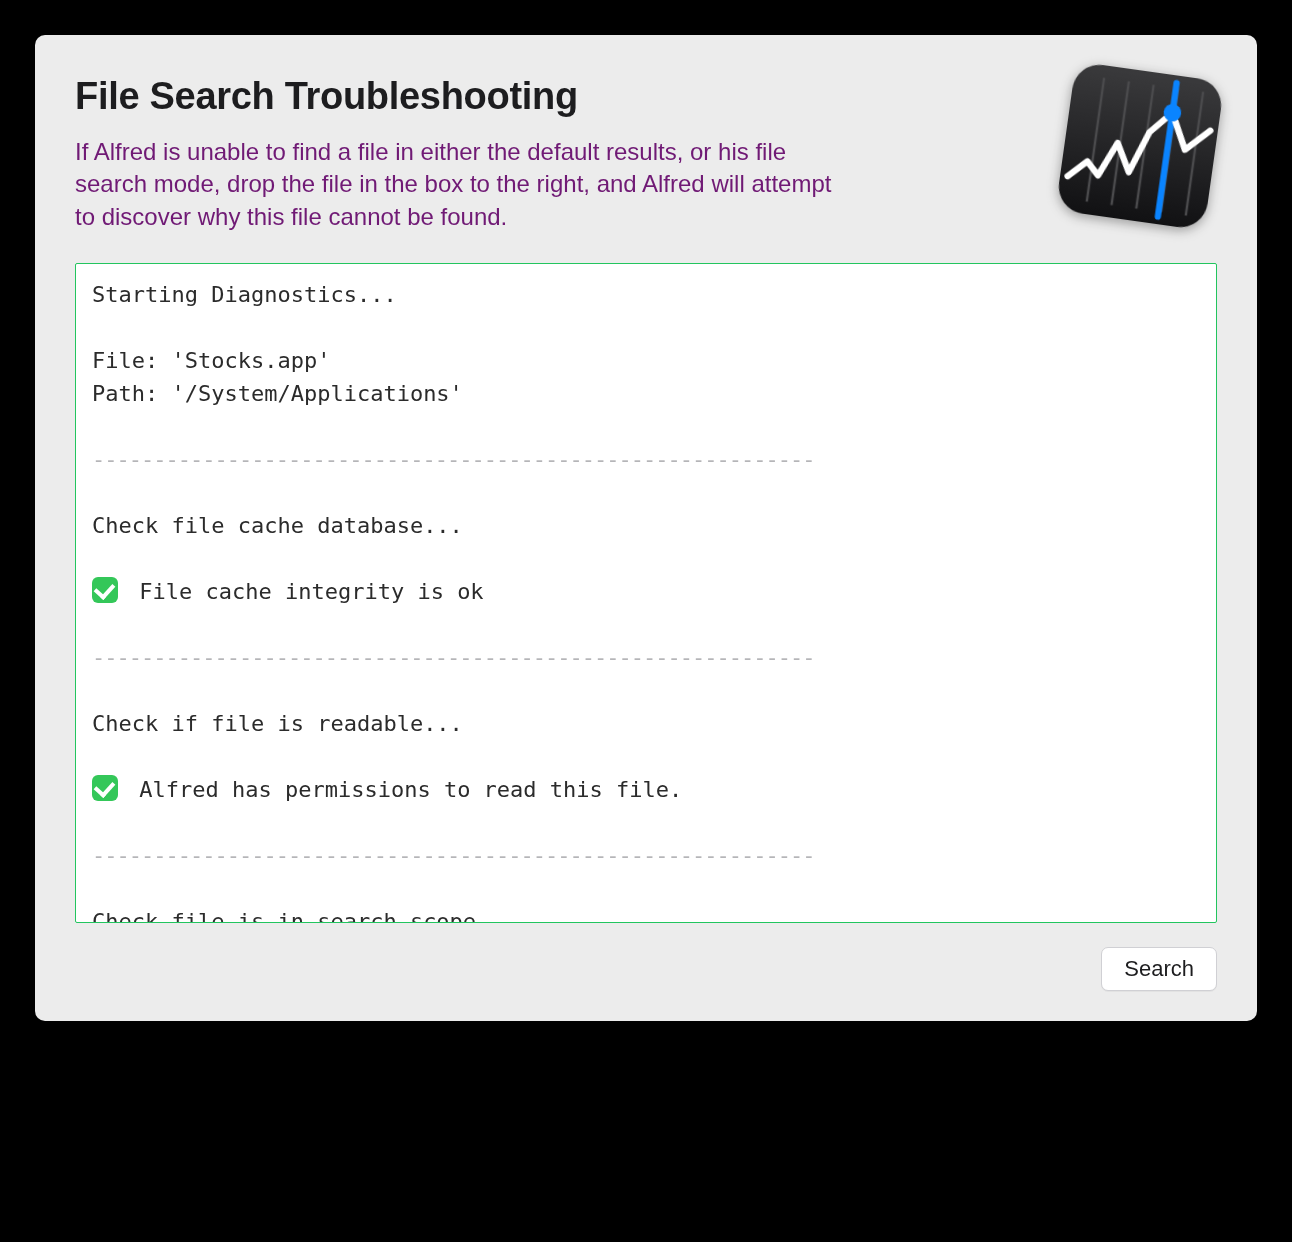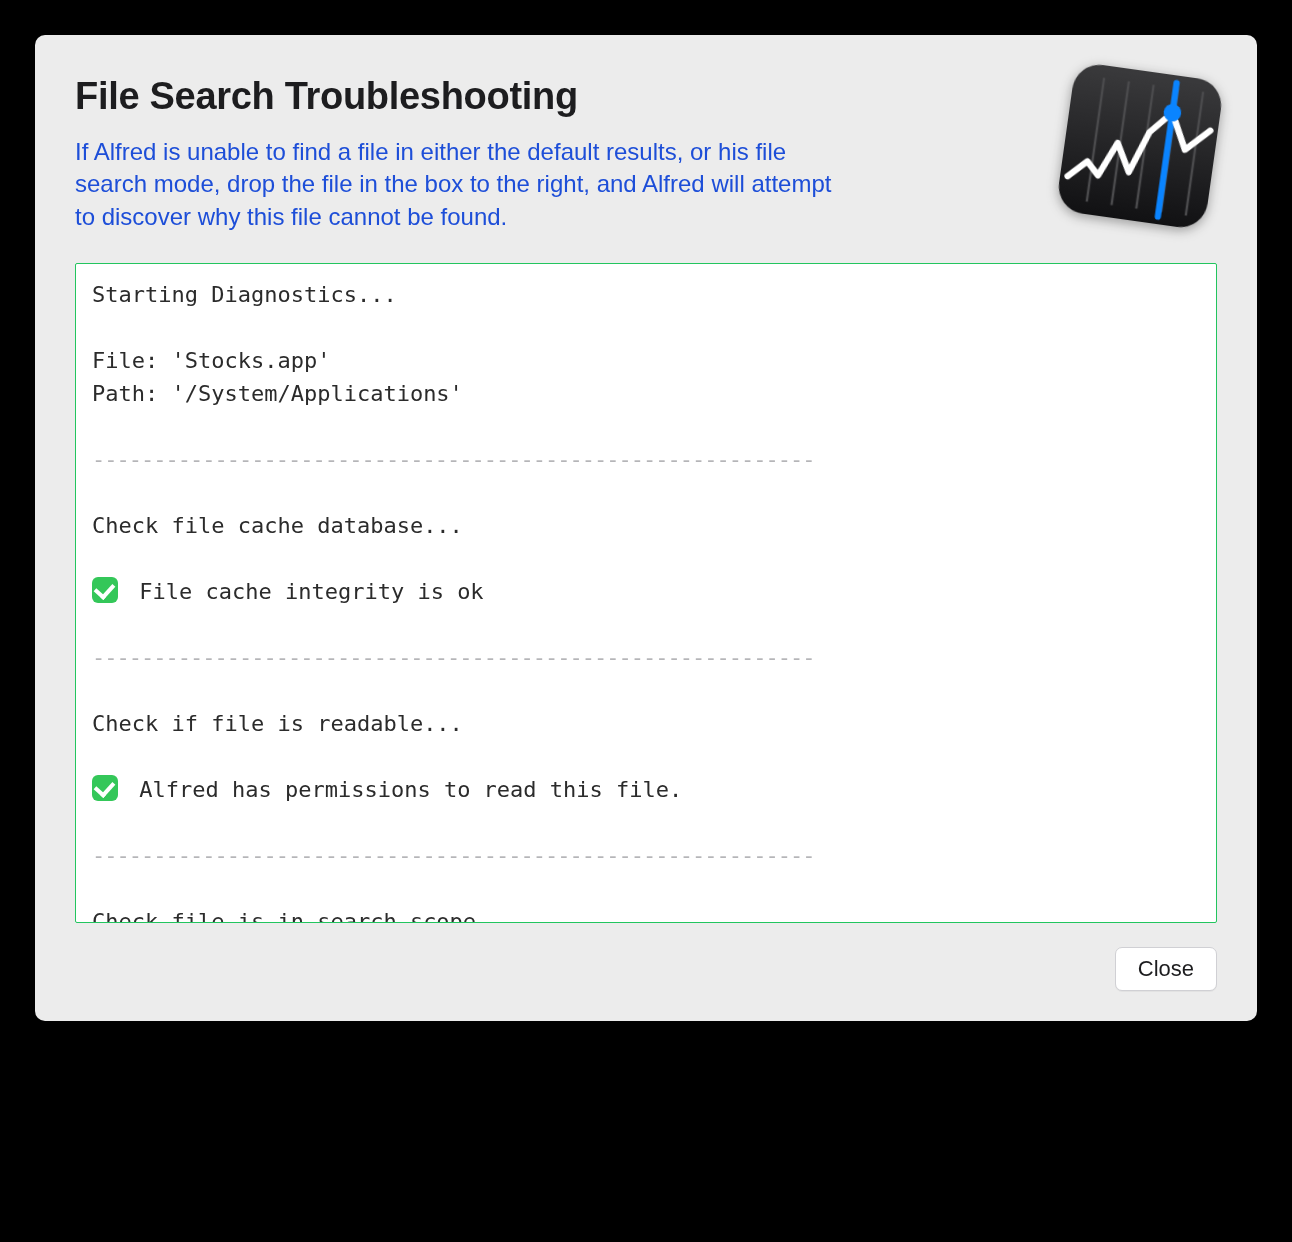--- a/index.html
+++ b/index.html
@@ -15,21 +15,21 @@
       padding: 40px 40px 30px 40px; position: relative;
       box-shadow: 0 15px 45px rgba(0,0,0,.45);
     }
     .header { display: flex; align-items: flex-start; }
     .header-left { flex: 1; padding-right: 40px; }
     .title {
       font-size: 38px; font-weight: 600; color: #1d1d1f; letter-spacing: -.3px;
       margin-bottom: 18px;
     }
     .desc {
-      font-size: 24px; line-height: 1.35; color: #1d4ed8; max-width: 760px;
+      font-size: 24px; line-height: 1.35; color: #701a75; max-width: 760px;
     }
     .drop-icon {
       width: 150px; height: 150px; flex: 0 0 auto; margin-top: -4px; margin-right: 2px;
       transform: rotate(8deg);
       filter: drop-shadow(0 3px 6px rgba(0,0,0,.35));
     }
     .drop-icon svg { display: block; width: 100%; height: 100%; border-radius: 24px; }
     .log-box {
       margin-top: 30px; border: 1px solid #22c55e; background: #fff; border-radius: 2px;
       height: 660px; overflow: hidden; position: relative;
@@ -78,15 +78,15 @@
         <circle cx="82" cy="30" r="7" fill="#0a84ff"></circle>
       </svg>
     </div>
   </div>
 
   <div class="log-box">
     <div class="log" id="log"><div>Starting Diagnostics...</div><div>&nbsp;</div><div>File: 'Stocks.app'</div><div>Path: '/System/Applications'</div><div>&nbsp;</div><div><span class="hr">-----------------------------------------------------------</span></div><div>&nbsp;</div><div>Check file cache database...</div><div>&nbsp;</div><div><span class="check"></span> File cache integrity is ok</div><div>&nbsp;</div><div><span class="hr">-----------------------------------------------------------</span></div><div>&nbsp;</div><div>Check if file is readable...</div><div>&nbsp;</div><div><span class="check"></span> Alfred has permissions to read this file.</div><div>&nbsp;</div><div><span class="hr">-----------------------------------------------------------</span></div><div>&nbsp;</div><div>Check file is in search scope...</div></div>
   </div>
 
   <div class="footer">
-    <button class="close-btn">Close</button>
+    <button class="close-btn">Search</button>
   </div>
 </div>
 
 </body></html>

